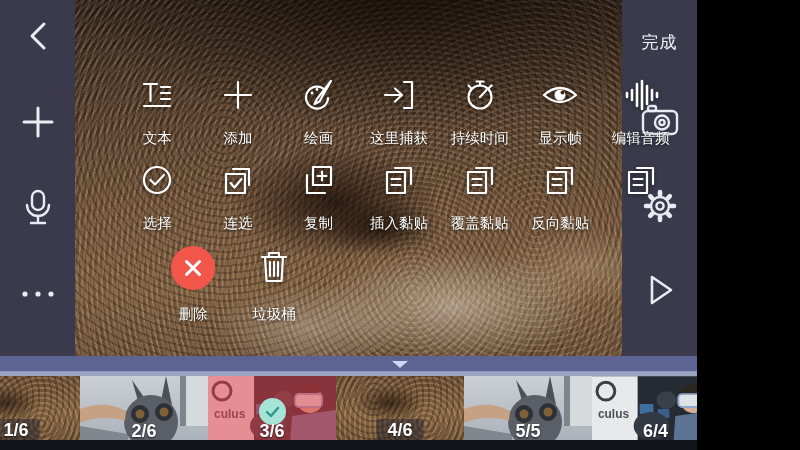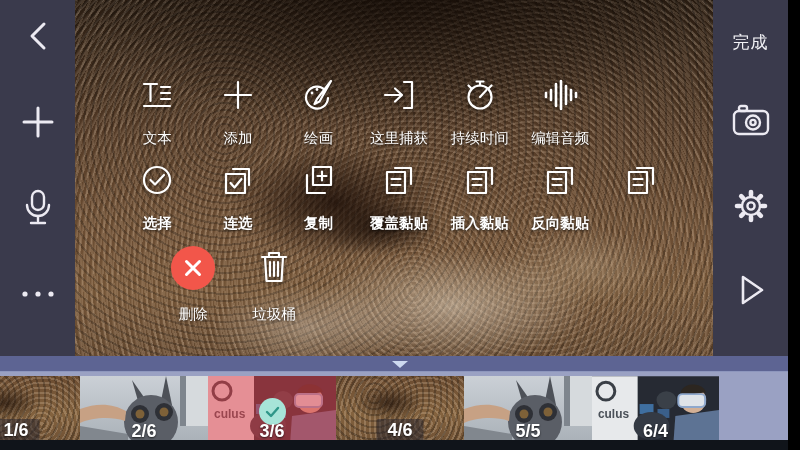--- a/index.html
+++ b/index.html
@@ -1,16 +1,16 @@
 <!DOCTYPE html>
 <html><head>
 <meta charset="utf-8">
 <style>
   html,body{margin:0;padding:0;background:#000;}
-  #app{position:relative;width:788px;height:450px;overflow:hidden;
+  #app{position:relative;width:697px;height:450px;overflow:hidden;
        font-family:"Liberation Sans","DejaVu Sans",sans-serif;background:#701a75;}
 
   
   .stage{position:absolute;left:75px;top:0;width:650px;height:356px;
     background-color:#6a4c32;
     background-image:
       radial-gradient(ellipse 150px 80px at 40% 57%, rgba(25,12,6,.8), rgba(25,12,6,0) 70%),
       radial-gradient(ellipse 90px 40px at 47% 64%, rgba(20,10,5,.7), rgba(20,10,5,0) 70%),
       radial-gradient(ellipse 420px 190px at 50% -5%, rgba(18,10,5,.85), rgba(18,10,5,0) 78%),
       radial-gradient(ellipse 200px 80px at 58% 86%, rgba(238,228,212,.45), rgba(238,228,212,0) 70%),
@@ -178,29 +178,39 @@
         <circle cx="18" cy="20" r="11.5"></circle>
             <path d="M14.5 4.5 h7 M18 4.5 v4"></path>
             <path d="M18 20 L24.5 13"></path>
         <path d="M6.5 8.5 l3 3 M29.5 8.5 l-3 3"></path>
           </svg>
         </div>
       <div class="menu-label">持续时间</div>
     </div>
     <div class="menu-cell">
       <div class="menu-ic">
+          <svg class="ic" width="38" height="30" viewBox="0 0 38 30">
+        <path d="M3 15 Q19 1 35 15 Q19 29 3 15 Z"></path>
+        <circle cx="19" cy="15" r="5.5" fill="#fff" stroke="none"></circle>
+        <circle cx="21.5" cy="12.5" r="2" fill="#3a2a1a" stroke="none"></circle>
+          </svg>
+        </div>
+      <div class="menu-label">显示帧</div>
+    </div>
+    <div class="menu-cell">
+      <div class="menu-ic">
           <svg class="ic" width="36" height="36" viewBox="0 0 36 36">
         <path d="M4 16 v4 M9 13 v10 M14 7 v22 M19 4 v28 M24 9 v18 M29 13 v10 M34 16 v4" stroke-width="2.6"></path>
           </svg>
         </div>
       <div class="menu-label">编辑音频</div>
     </div>
   </div>
 
-  <div class="menu-row" style="top:159px;font-weight:bold;">
+  <div class="menu-row" style="top:159px;">
     <div class="menu-cell">
       <div class="menu-ic">
           <svg class="ic" width="36" height="36" viewBox="0 0 36 36">
         <circle cx="18" cy="18" r="13"></circle>
             <path d="M11.5 18 l4.5 4.5 L25 13"></path>
           </svg>
         </div>
       <div class="menu-label">选择</div>
     </div>
     <div class="menu-cell">
@@ -224,31 +234,31 @@
       <div class="menu-label">复制</div>
     </div>
     <div class="menu-cell">
       <div class="menu-ic">
           <svg class="ic" width="36" height="36" viewBox="0 0 36 36">
         <path d="M14 6 H30 V22"></path>
             <rect x="6" y="10" width="18" height="21"></rect>
         <path d="M10.5 17 h9 M10.5 23 h9"></path>
           </svg>
         </div>
-      <div class="menu-label">覆盖黏贴</div>
+      <div class="menu-label">插入黏贴</div>
     </div>
     <div class="menu-cell">
       <div class="menu-ic">
           <svg class="ic" width="36" height="36" viewBox="0 0 36 36">
         <path d="M14 6 H30 V22"></path>
             <rect x="6" y="10" width="18" height="21"></rect>
         <path d="M10.5 17 h9 M10.5 23 h9"></path>
           </svg>
         </div>
-      <div class="menu-label">插入黏贴</div>
+      <div class="menu-label">覆盖黏贴</div>
     </div>
     <div class="menu-cell">
       <div class="menu-ic">
           <svg class="ic" width="36" height="36" viewBox="0 0 36 36">
         <path d="M14 6 H30 V22"></path>
             <rect x="6" y="10" width="18" height="21"></rect>
         <path d="M10.5 17 h9 M10.5 23 h9"></path>
           </svg>
         </div>
       <div class="menu-label">反向黏贴</div>

